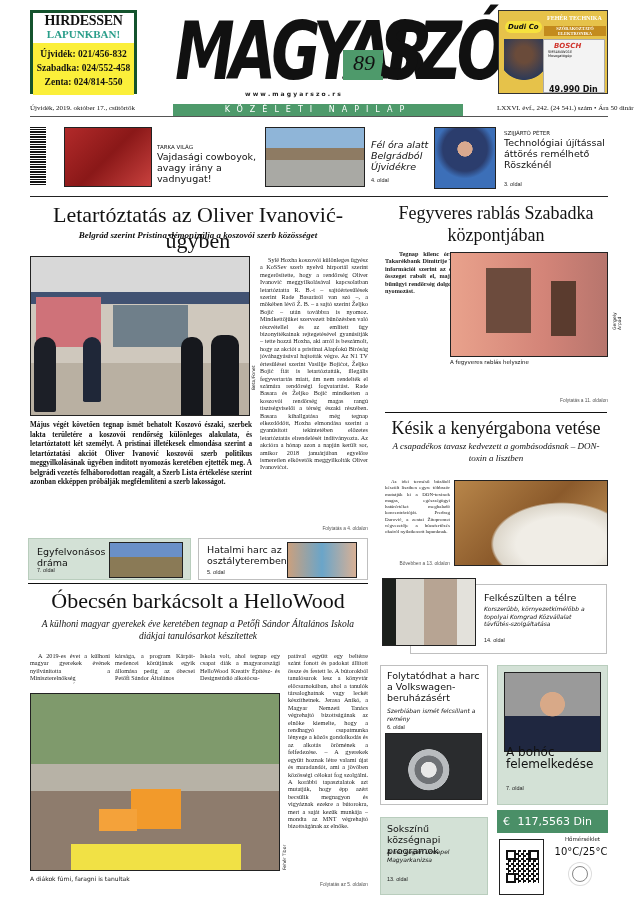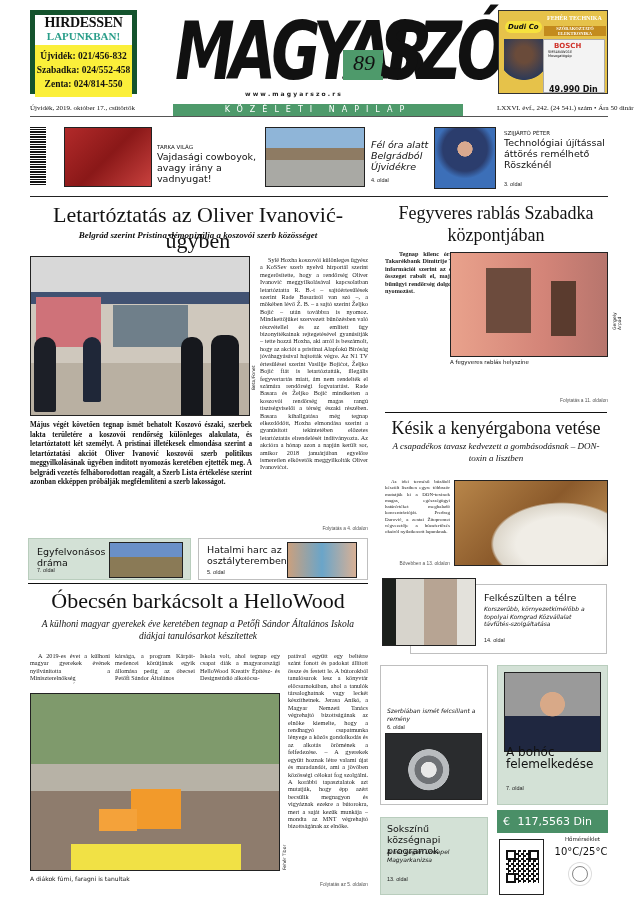--- a/index.html
+++ b/index.html
@@ -11,21 +11,21 @@
 .col{position:absolute;font-size:6.2px;line-height:7.4px;text-align:justify;font-family:"Liberation Serif",serif;color:#222}
 .cont{position:absolute;font-size:4.8px;color:#555;text-align:right;font-family:"Liberation Sans",sans-serif}
 .rule{position:absolute;height:2px;background:#111}
 .oldal{font-size:5.5px;color:#222;font-family:"Liberation Sans",sans-serif}
 .greenbox{background:#d3e1d6;border:1px solid #b9cdbd}
 .whitebox{background:#fff;border:1px solid #bfbfbf}
 </style>
 </head>
 <body>
 
-<div class="abs" style="left:30px;top:10px;width:107px;height:84px;border:5px solid #14532d;">
+<div class="abs" style="left:30px;top:10px;width:107px;height:84px;border:3px solid #14532d;">
   <div style="background:#fff;height:30px;text-align:center;">
     <div class="serif" style="font-weight:bold;font-size:14px;line-height:15px;color:#111;letter-spacing:-0.3px;">HIRDESSEN</div>
     <div class="serif" style="font-weight:bold;font-size:11px;line-height:13px;color:#2a9e8a;">LAPUNKBAN!</div>
   </div>
   <div style="background:#fbef3a;height:52px;text-align:center;padding-top:3px;">
     <div class="serif" style="font-weight:bold;font-size:9.5px;line-height:16px;">Újvidék: 021/456-832</div>
     <div class="serif" style="font-weight:bold;font-size:9.5px;line-height:16px;margin-top:-2px;">Szabadka: 024/552-458</div>
     <div class="serif" style="font-weight:bold;font-size:9.5px;line-height:16px;margin-top:-2px;">Zenta: 024/814-550</div>
   </div>
 </div>
@@ -43,21 +43,21 @@
 <div class="abs serif" style="left:30px;top:104px;font-size:7px;">Újvidék, 2019. október 17., csütörtök</div>
 <div class="abs serif" style="left:465px;top:104px;font-size:7px;margin-left:32px;">LXXVI. évf., 242. (24 541.) szám • Ára 50 dinár</div>
 <div class="rule" style="left:30px;top:116px;width:578px;height:1px;background:#555;"></div>
 
 <div class="abs" style="left:498px;top:10px;width:110px;height:84px;background:#e6c24a;border:1px solid #333;overflow:hidden;">
   <div class="sans" style="position:absolute;left:6px;top:10px;font-size:7px;font-weight:bold;font-style:italic;background:#f6e23d;border-radius:8px;padding:2px 3px;">Dudi Co</div>
   <div class="serif" style="position:absolute;left:48px;top:4px;font-size:6px;font-weight:bold;color:#fff;">FEHÉR TECHNIKA</div>
   <div class="serif" style="position:absolute;left:45px;top:15px;width:62px;font-size:4.5px;font-weight:bold;color:#fff;background:#c38b1d;text-align:center;">SZÓRAKOZTATÓ ELEKTRONIKA</div>
   <div style="position:absolute;left:5px;top:28px;width:40px;height:52px;background:radial-gradient(circle at 50% 30%,#6a4b3a 20%,#2d3a58 60%,transparent 62%);"></div>
   <div style="position:absolute;left:44px;top:28px;width:62px;height:54px;background:#f3f3f3;border:1px solid #aaa;">
-    <div class="sans" style="font-size:7px;font-weight:bold;color:#d0342c;padding:2px 0 0 10px;">BOSCH</div>
+    <div class="sans" style="font-size:7px;font-weight:bold;color:#d0342c;padding:2px 0 0 10px;font-style:italic;">BOSCH</div>
     <div class="sans" style="font-size:3.5px;padding-left:4px;">SMS46AW01E</div>
     <div class="sans" style="font-size:3.5px;padding-left:4px;">Mosogatógép</div>
   </div>
   <div class="sans" style="position:absolute;left:50px;top:74px;font-size:8px;font-weight:bold;color:#111;">49.990 Din</div>
 </div>
 
 <div class="abs" style="left:30px;top:127px;width:16px;height:58px;background:repeating-linear-gradient(0deg,#111 0 1px,#fff 1px 2px,#111 2px 4px,#fff 4px 5px);"></div>
 
 <div class="abs" style="left:64px;top:127px;width:200px;height:60px;">
   <div class="photo" style="left:0;top:0;width:88px;height:60px;background:linear-gradient(135deg,#b22a2a,#8a1818 50%,#c8413e);"></div>
@@ -140,20 +140,21 @@
 <div class="cont" style="left:385px;top:561px;width:65px;">Bővebben a 13. oldalon</div>
 <div class="photo" style="left:454px;top:480px;width:154px;height:86px;background:radial-gradient(ellipse at 70% 75%,#f0ede6 30%,#dcd6ca 45%,transparent 47%),linear-gradient(135deg,#b8864a,#8b5a2b 50%,#c89a5e);"></div>
 
 <div class="abs whitebox" style="left:410px;top:584px;width:197px;height:70px;"></div>
 <div class="photo" style="left:382px;top:578px;width:94px;height:68px;background:linear-gradient(90deg,#1b1f1b 0 14%,#d7d4cc 14% 45%,#b7a493 45% 80%,#e3e1db 80%);"></div>
 <div class="abs sans" style="left:484px;top:592px;font-size:9.5px;">Felkészülten a télre</div>
 <div class="abs sans" style="left:484px;top:605px;width:110px;font-size:6px;line-height:7.5px;font-style:italic;">Korszerűbb, környezetkímélőbb a topolyai Komgrad Közvállalat távfűtés-szolgáltatása</div>
 <div class="abs oldal" style="left:484px;top:637px;">14. oldal</div>
 
 <div class="abs whitebox" style="left:380px;top:665px;width:108px;height:140px;">
+  <div class="sans" style="position:absolute;left:6px;top:4px;width:96px;font-size:9.5px;line-height:11px;">Folytatódhat a harc a Volkswagen-beruházásért</div>
   <div class="sans" style="position:absolute;left:6px;top:41px;width:92px;font-size:6px;line-height:7.5px;font-style:italic;">Szerbiában ismét felcsillant a remény</div>
   <div class="oldal" style="position:absolute;left:6px;top:58px;">6. oldal</div>
   <div class="photo" style="left:4px;top:67px;width:97px;height:67px;background:radial-gradient(circle at 45% 55%,#e8e8e8 0 12%,#6f7276 13% 22%,#b9bcbf 23% 32%,#2a2c2e 33%);"></div>
 </div>
 
 <div class="abs greenbox" style="left:497px;top:665px;width:111px;height:140px;">
   <div class="photo" style="left:6px;top:6px;width:97px;height:80px;background:radial-gradient(ellipse at 50% 40%,#d8a988 18%,transparent 19%),linear-gradient(180deg,#9a9a9a 0 55%,#1f2740 55%);"></div>
   <div class="sans" style="position:absolute;left:8px;top:80px;width:95px;font-size:12px;line-height:12px;">A bohóc felemelkedése</div>
   <div class="oldal" style="position:absolute;left:8px;top:119px;">7. oldal</div>
 </div>

